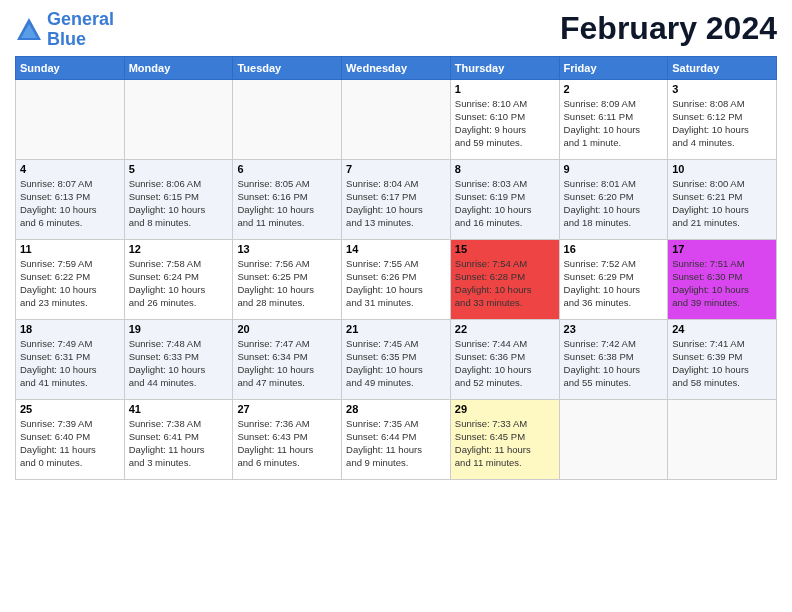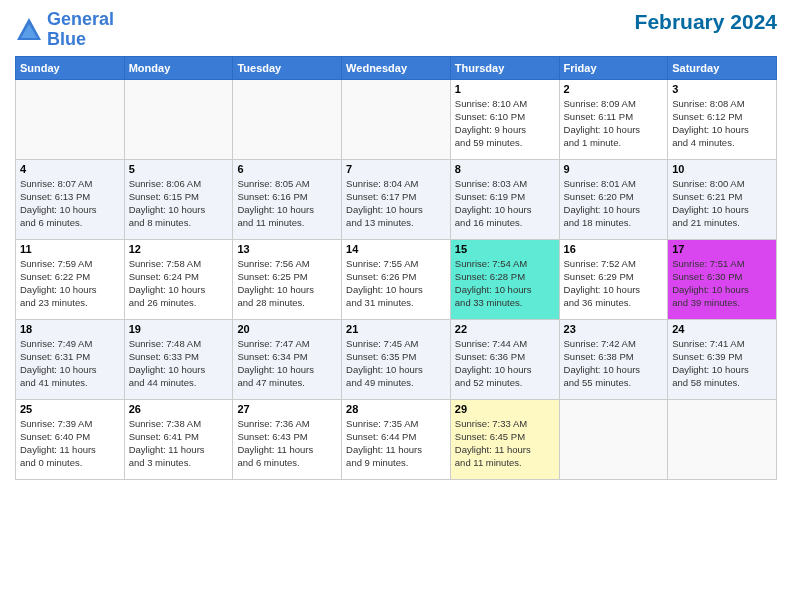--- a/index.html
+++ b/index.html
@@ -35,23 +35,23 @@
       color: #3a7bd5;
     }
     .logo-icon {
       width: 28px;
       height: 28px;
     }
     .title-block {
       text-align: right;
     }
     .month-title {
-      font-size: 21px;
+      font-size: 32px;
       font-weight: bold;
-      color: #0369a1;
+      color: #0f172a;
     }
     .location-title {
       font-size: 14px;
       color: #555;
     }
     .calendar-table {
       width: 100%;
       border-collapse: collapse;
       font-size: 10px;
     }
@@ -176,21 +176,21 @@
             <div class="day-info">Sunrise: 7:58 AM<br>Sunset: 6:24 PM<br>Daylight: 10 hours<br>and 26 minutes.</div>
           </td>
           <td style="background-color: rgb(255, 255, 255);">
             <span class="day-number">13</span>
             <div class="day-info">Sunrise: 7:56 AM<br>Sunset: 6:25 PM<br>Daylight: 10 hours<br>and 28 minutes.</div>
           </td>
           <td style="background-color: rgb(255, 255, 255);">
             <span class="day-number">14</span>
             <div class="day-info">Sunrise: 7:55 AM<br>Sunset: 6:26 PM<br>Daylight: 10 hours<br>and 31 minutes.</div>
           </td>
-          <td style="background-color: #5eead4;">
+          <td style="background-color: #ef4444;">
             <span class="day-number">15</span>
             <div class="day-info">Sunrise: 7:54 AM<br>Sunset: 6:28 PM<br>Daylight: 10 hours<br>and 33 minutes.</div>
           </td>
           <td style="background-color: rgb(255, 255, 255);">
             <span class="day-number">16</span>
             <div class="day-info">Sunrise: 7:52 AM<br>Sunset: 6:29 PM<br>Daylight: 10 hours<br>and 36 minutes.</div>
           </td>
           <td style="background-color: #d946ef;">
             <span class="day-number">17</span>
             <div class="day-info">Sunrise: 7:51 AM<br>Sunset: 6:30 PM<br>Daylight: 10 hours<br>and 39 minutes.</div>
@@ -225,21 +225,21 @@
             <span class="day-number">24</span>
             <div class="day-info">Sunrise: 7:41 AM<br>Sunset: 6:39 PM<br>Daylight: 10 hours<br>and 58 minutes.</div>
           </td>
         </tr>
         <tr>
           <td style="background-color: rgb(255, 255, 255);">
             <span class="day-number">25</span>
             <div class="day-info">Sunrise: 7:39 AM<br>Sunset: 6:40 PM<br>Daylight: 11 hours<br>and 0 minutes.</div>
           </td>
           <td style="background-color: rgb(255, 255, 255);">
-            <span class="day-number">26</span>
+            <span class="day-number">41</span>
             <div class="day-info">Sunrise: 7:38 AM<br>Sunset: 6:41 PM<br>Daylight: 11 hours<br>and 3 minutes.</div>
           </td>
           <td style="background-color: rgb(255, 255, 255);">
             <span class="day-number">27</span>
             <div class="day-info">Sunrise: 7:36 AM<br>Sunset: 6:43 PM<br>Daylight: 11 hours<br>and 6 minutes.</div>
           </td>
           <td style="background-color: rgb(255, 255, 255);">
             <span class="day-number">28</span>
             <div class="day-info">Sunrise: 7:35 AM<br>Sunset: 6:44 PM<br>Daylight: 11 hours<br>and 9 minutes.</div>
           </td>

